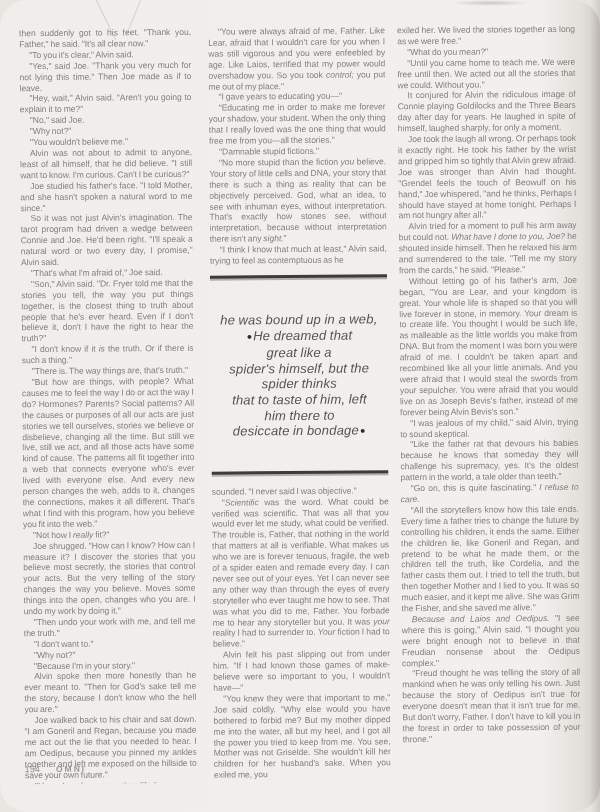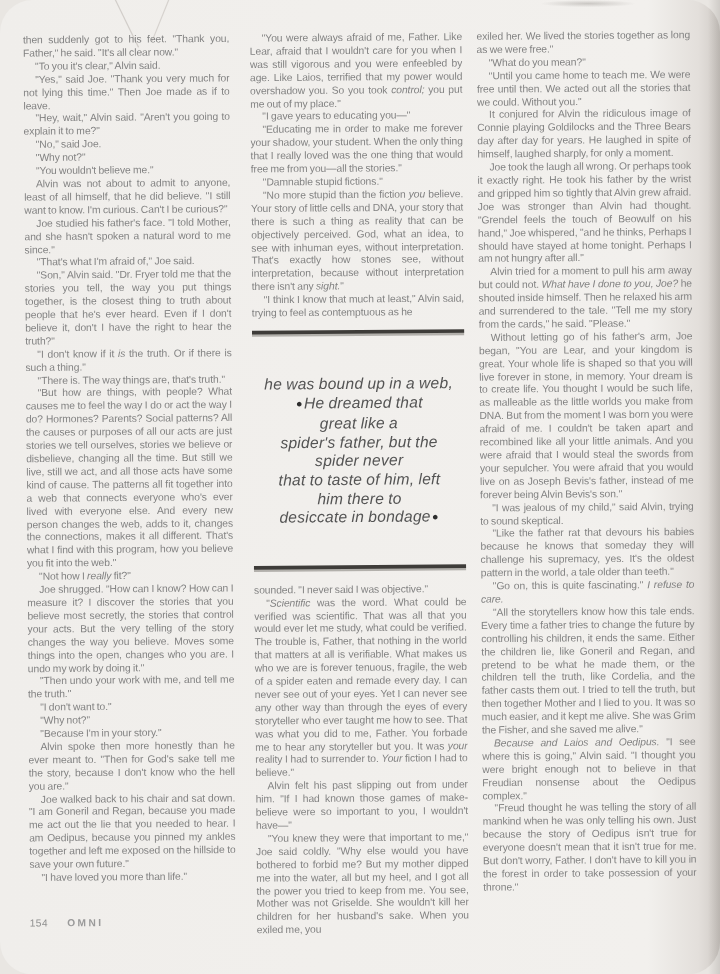--- a/index.html
+++ b/index.html
@@ -83,20 +83,21 @@
     <div class="col" id="col1">
         <p class="np">then suddenly got to his feet. "Thank you, Father," he said. "It's all clear now."</p>
         <p>"To you it's clear," Alvin said.</p>
         <p>"Yes," said Joe. "Thank you very much for not lying this time." Then Joe made as if to leave.</p>
         <p>"Hey, wait," Alvin said. "Aren't you going to explain it to me?"</p>
         <p>"No," said Joe.</p>
         <p>"Why not?"</p>
         <p>"You wouldn't believe me."</p>
         <p>Alvin was not about to admit to anyone, least of all himself, that he did believe. "I still want to know. I'm curious. Can't I be curious?"</p>
         <p>Joe studied his father's face. "I told Mother, and she hasn't spoken a natural word to me since."</p>
+        <p>So it was not just Alvin's imagination. The tarot program had driven a wedge between Connie and Joe. He'd been right. "I'll speak a natural word or two every day, I promise," Alvin said.</p>
         <p>"That's what I'm afraid of," Joe said.</p>
         <p>"Son," Alvin said. "Dr. Fryer told me that the stories you tell, the way you put things together, is the closest thing to truth about people that he's ever heard. Even if I don't believe it, don't I have the right to hear the truth?"</p>
         <p>"I don't know if it <i>is</i> the truth. Or if there is such a thing."</p>
         <p>"There is. The way things are, that's truth."</p>
         <p>"But how are things, with people? What causes me to feel the way I do or act the way I do? Hormones? Parents? Social patterns? All the causes or purposes of all our acts are just stories we tell ourselves, stories we believe or disbelieve, changing all the time. But still we live, still we act, and all those acts have some kind of cause. The patterns all fit together into a web that connects everyone who's ever lived with everyone else. And every new person changes the web, adds to it, changes the connections, makes it all different. That's what I find with this program, how you believe you fit into the web."</p>
         <p>"Not how I <i>really</i> fit?"</p>
         <p>Joe shrugged. "How can I know? How can I measure it? I discover the stories that you believe most secretly, the stories that control your acts. But the very telling of the story changes the way you believe. Moves some things into the open, changes who you are. I undo my work by doing it."</p>
         <p>"Then undo your work with me, and tell me the truth."</p>
         <p>"I don't want to."</p>
         <p>"Why not?"</p>
@@ -115,22 +116,22 @@
           <p>"No more stupid than the fiction <i>you</i> believe. Your story of little cells and DNA, your story that there is such a thing as reality that can be objectively perceived. God, what an idea, to see with inhuman eyes, without interpretation. That's exactly how stones see, without interpretation, because without interpretation there isn't any <i>sight.</i>"</p>
           <p>"I think I know that much at least," Alvin said, trying to feel as contemptuous as he</p>
         </div>
 
       <div class="rule top"></div>
 
       <div class="pull-quote">
           <div>he was bound up in a web,</div>
           <div><span class="orn">●</span>He dreamed that</div>
           <div>great like a</div>
-          <div>spider's father, but the</div>
-          <div>spider never</div>
+          <div>spider's himself, but the</div>
+          <div>spider thinks</div>
           <div>that to taste of him, left</div>
           <div>him there to</div>
           <div>desiccate in bondage<span class="orn">●</span></div>
         </div>
 
       <div class="rule bottom"></div>
 
       <div>
           <p class="np">sounded. "I never said I was objective."</p>
           <p>"<i>Scientific</i> was the word. What could be verified was scientific. That was all that you would ever let me study, what could be verified. The trouble is, Father, that nothing in the world that matters at all is verifiable. What makes us who we are is forever tenuous, fragile, the web of a spider eaten and remade every day. I can never see out of your eyes. Yet I can never see any other way than through the eyes of every storyteller who ever taught me how to see. That was what you did to me, Father. You forbade me to hear any storyteller but you. It was <i>your</i> reality I had to surrender to. <i>Your</i> fiction I had to believe."</p>

